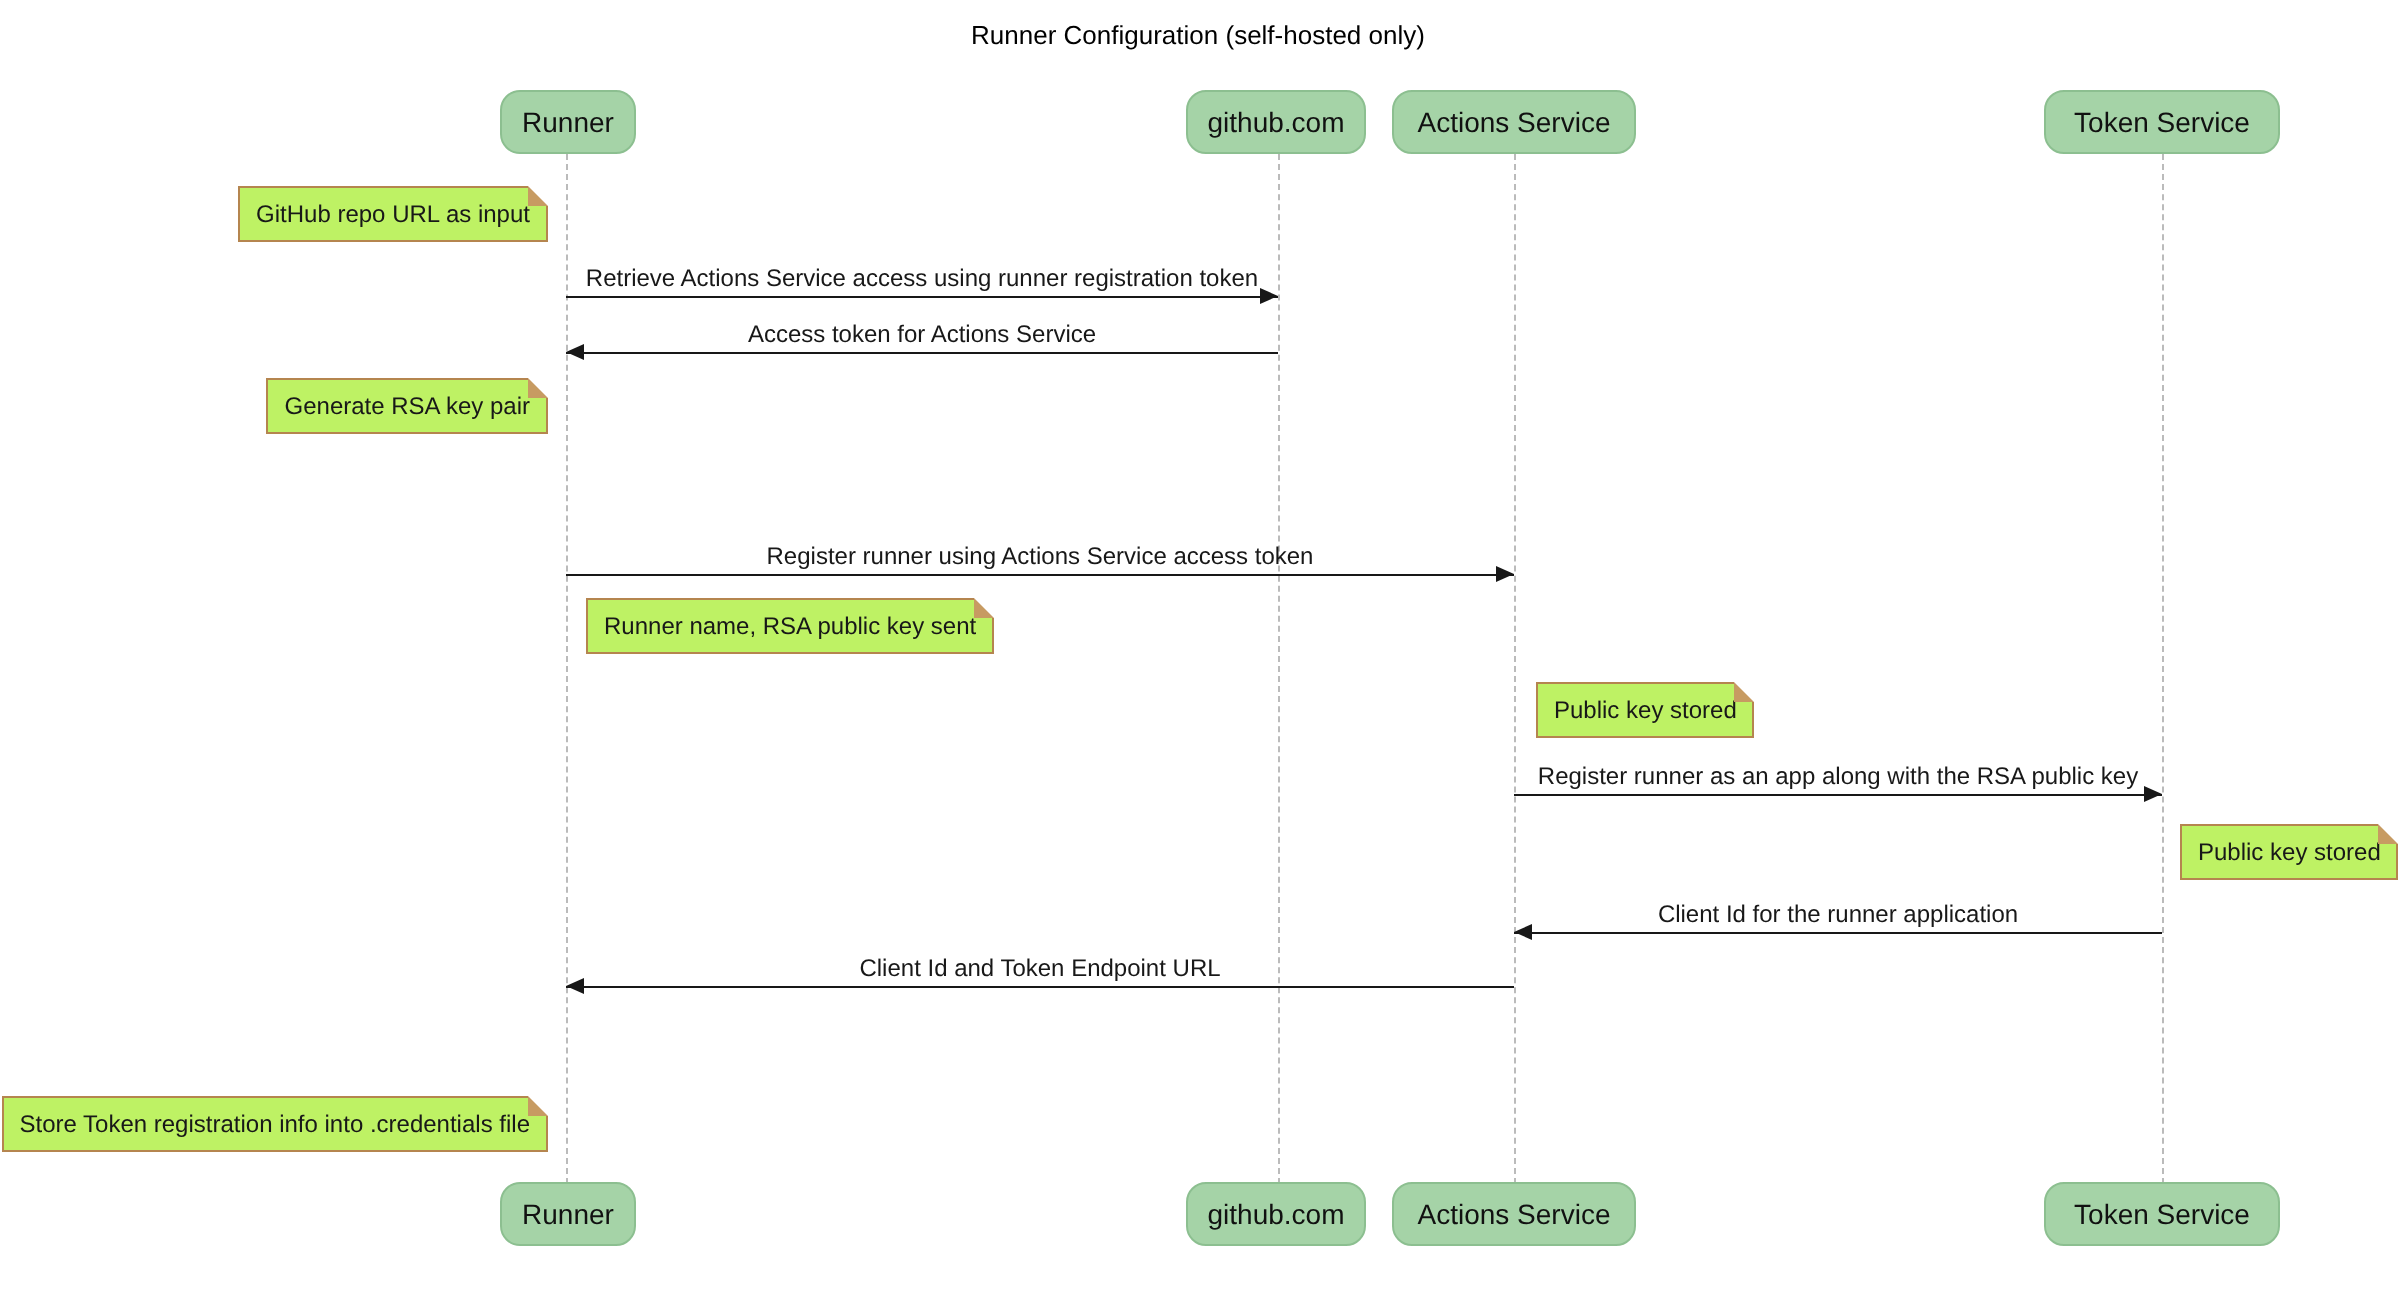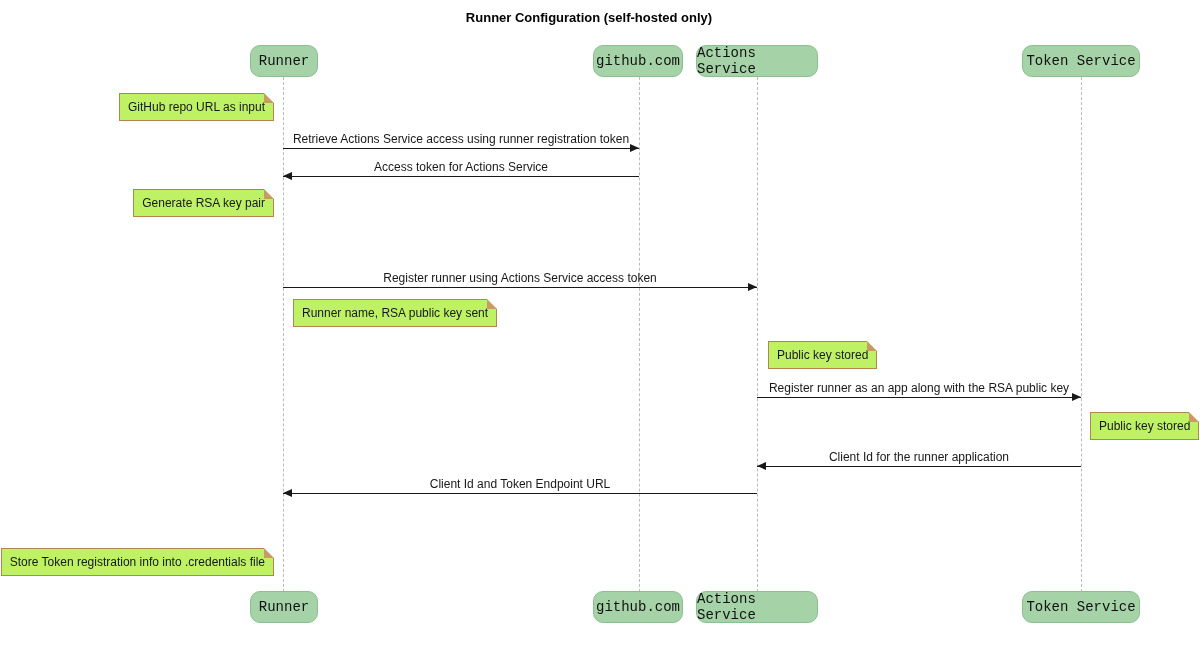--- a/index.html
+++ b/index.html
@@ -1,32 +1,32 @@
 <!DOCTYPE html>
 <html><head>
 <meta charset="utf-8">
 <style>
   html,body { margin:0; padding:0; background:#ffffff; }
   .canvas {
     position:relative; width:1200px; height:647px; background:#ffffff;
     font-family:"Liberation Sans", sans-serif; color:#181818; overflow:hidden;
   }
   .title {
-    position:absolute; left:1px; top:10px; width:1176px; text-align:center;
-    font-size:13px; font-weight:bold; color:#000;
+    position:absolute; left:11px; top:10px; width:1176px; text-align:center;
+    font-size:13px; font-weight:normal; color:#000;
   }
   .lifeline {
     position:absolute; top:77px; height:515px; width:0;
     border-left:1px dashed #bbbbbb;
   }
   .participant {
     position:absolute; height:32px; box-sizing:border-box;
     background:#A5D3A7; border:1px solid #8CBF90; border-radius:10px;
     display:flex; align-items:center; justify-content:center;
-    font-size:14px; color:#111;font-family:Liberation Mono, monospace;
+    font-size:14px; color:#111;
   }
   .msg { position:absolute; height:17px; }
   .msg .line {
     position:absolute; left:0; right:0; bottom:0; height:0;
     border-bottom:1px solid #181818;
   }
   .msg .label {
     position:absolute; left:0; right:0; bottom:3px; text-align:center;
     font-size:12px; white-space:nowrap; color:#181818;margin-top:28px;
   }

